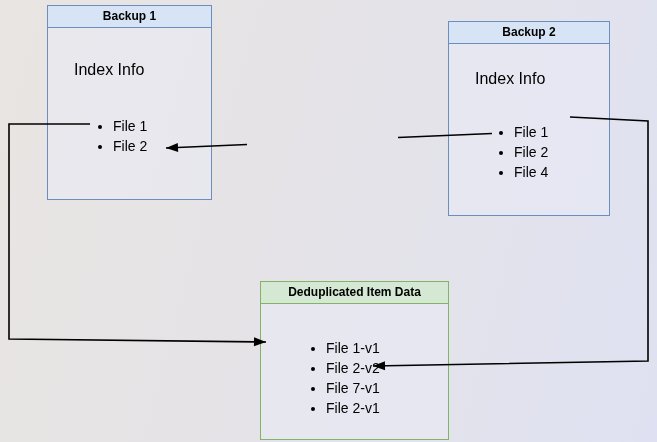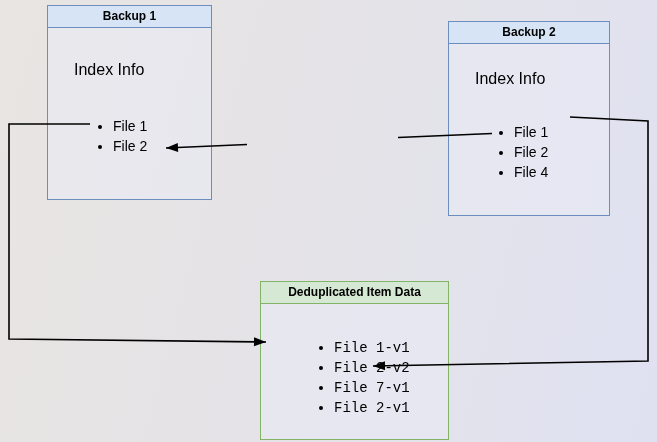--- a/index.html
+++ b/index.html
@@ -20,21 +20,21 @@
   .section-label { position:absolute; font-size:16px; }
   ul.filelist { position:absolute; margin:0; padding-left:65px; list-style:disc; font-size:14px; }
   ul.filelist li { line-height:20px; }
   #backup1 { left:47px;  top:5px;   width:165px; height:195px; }
   #backup2 { left:448px; top:21px;   width:162px; height:195px; }
   #dedup   { left:228px; top:281px; width:189px; height:159px;margin-left:32px; }
   #backup1 .section-label { left:26px; top:55px; }
   #backup2 .section-label { left:26px; top:48px; }
   #backup1 ul.filelist { top:110px; left:0; }
   #backup2 ul.filelist { top:100px; left:0; }
-  #dedup   ul.filelist { top:56px;  left:8px;font-family:Liberation Mono, monospace; }
+  #dedup   ul.filelist { top:56px;  left:0; }
   .edge-label {
     position:absolute; left:238px; top:124px; width:168px;
     text-align:center; font-size:12px; line-height:15px; z-index:3;
   }
   svg.wires { position:absolute; left:0; top:0; z-index:2; pointer-events:none; }
   .node { z-index:1; }
 </style>
 </head>
 <body>
 

